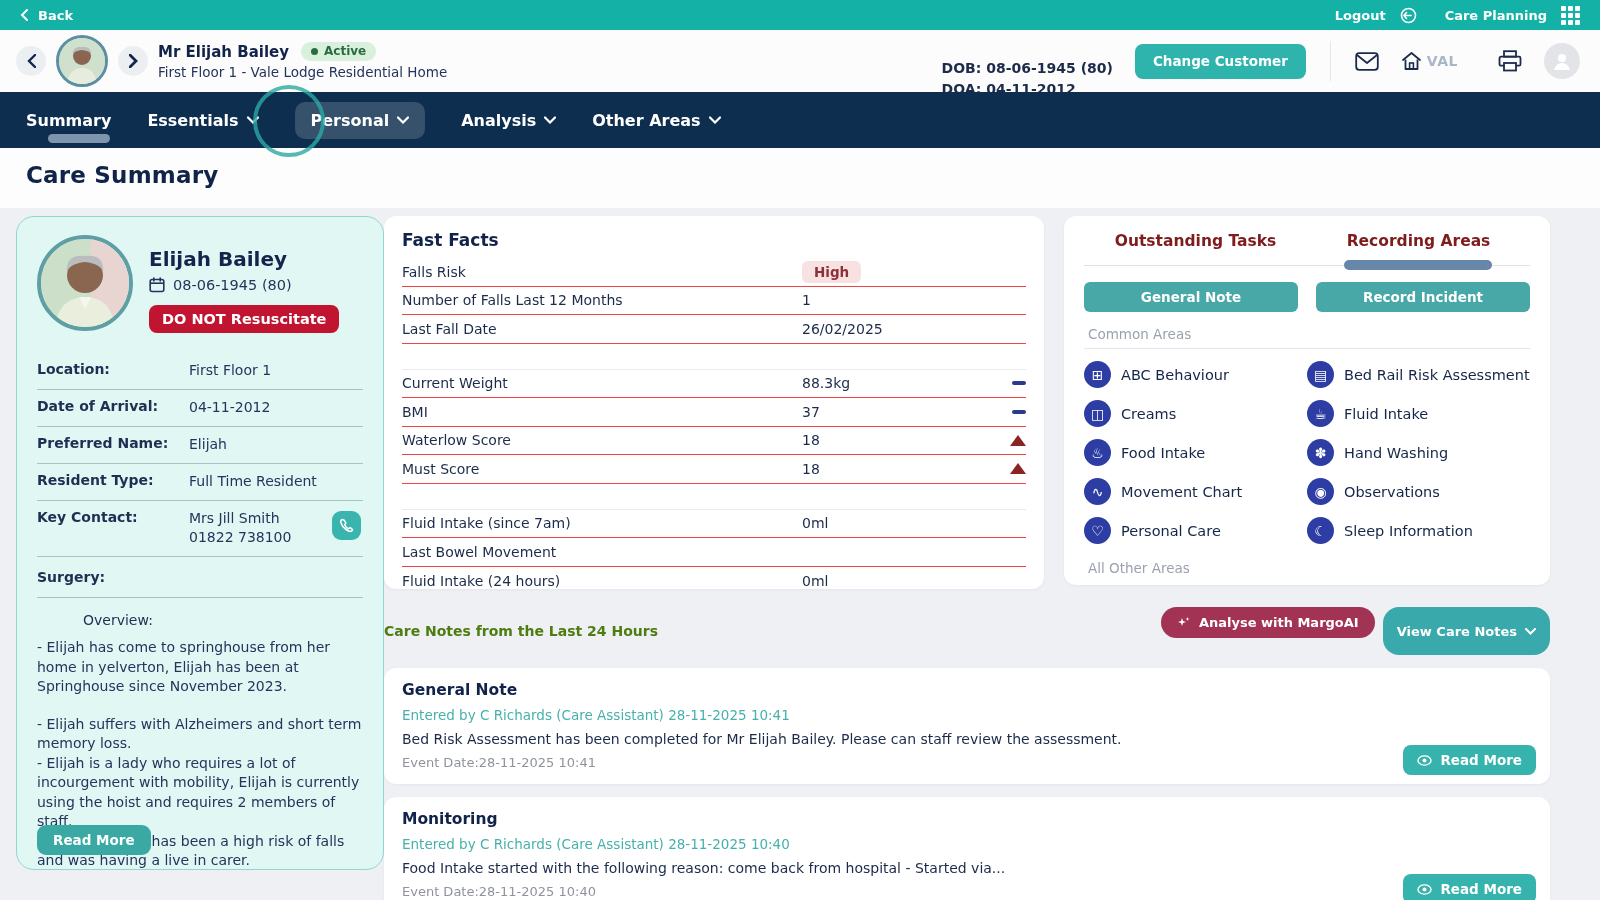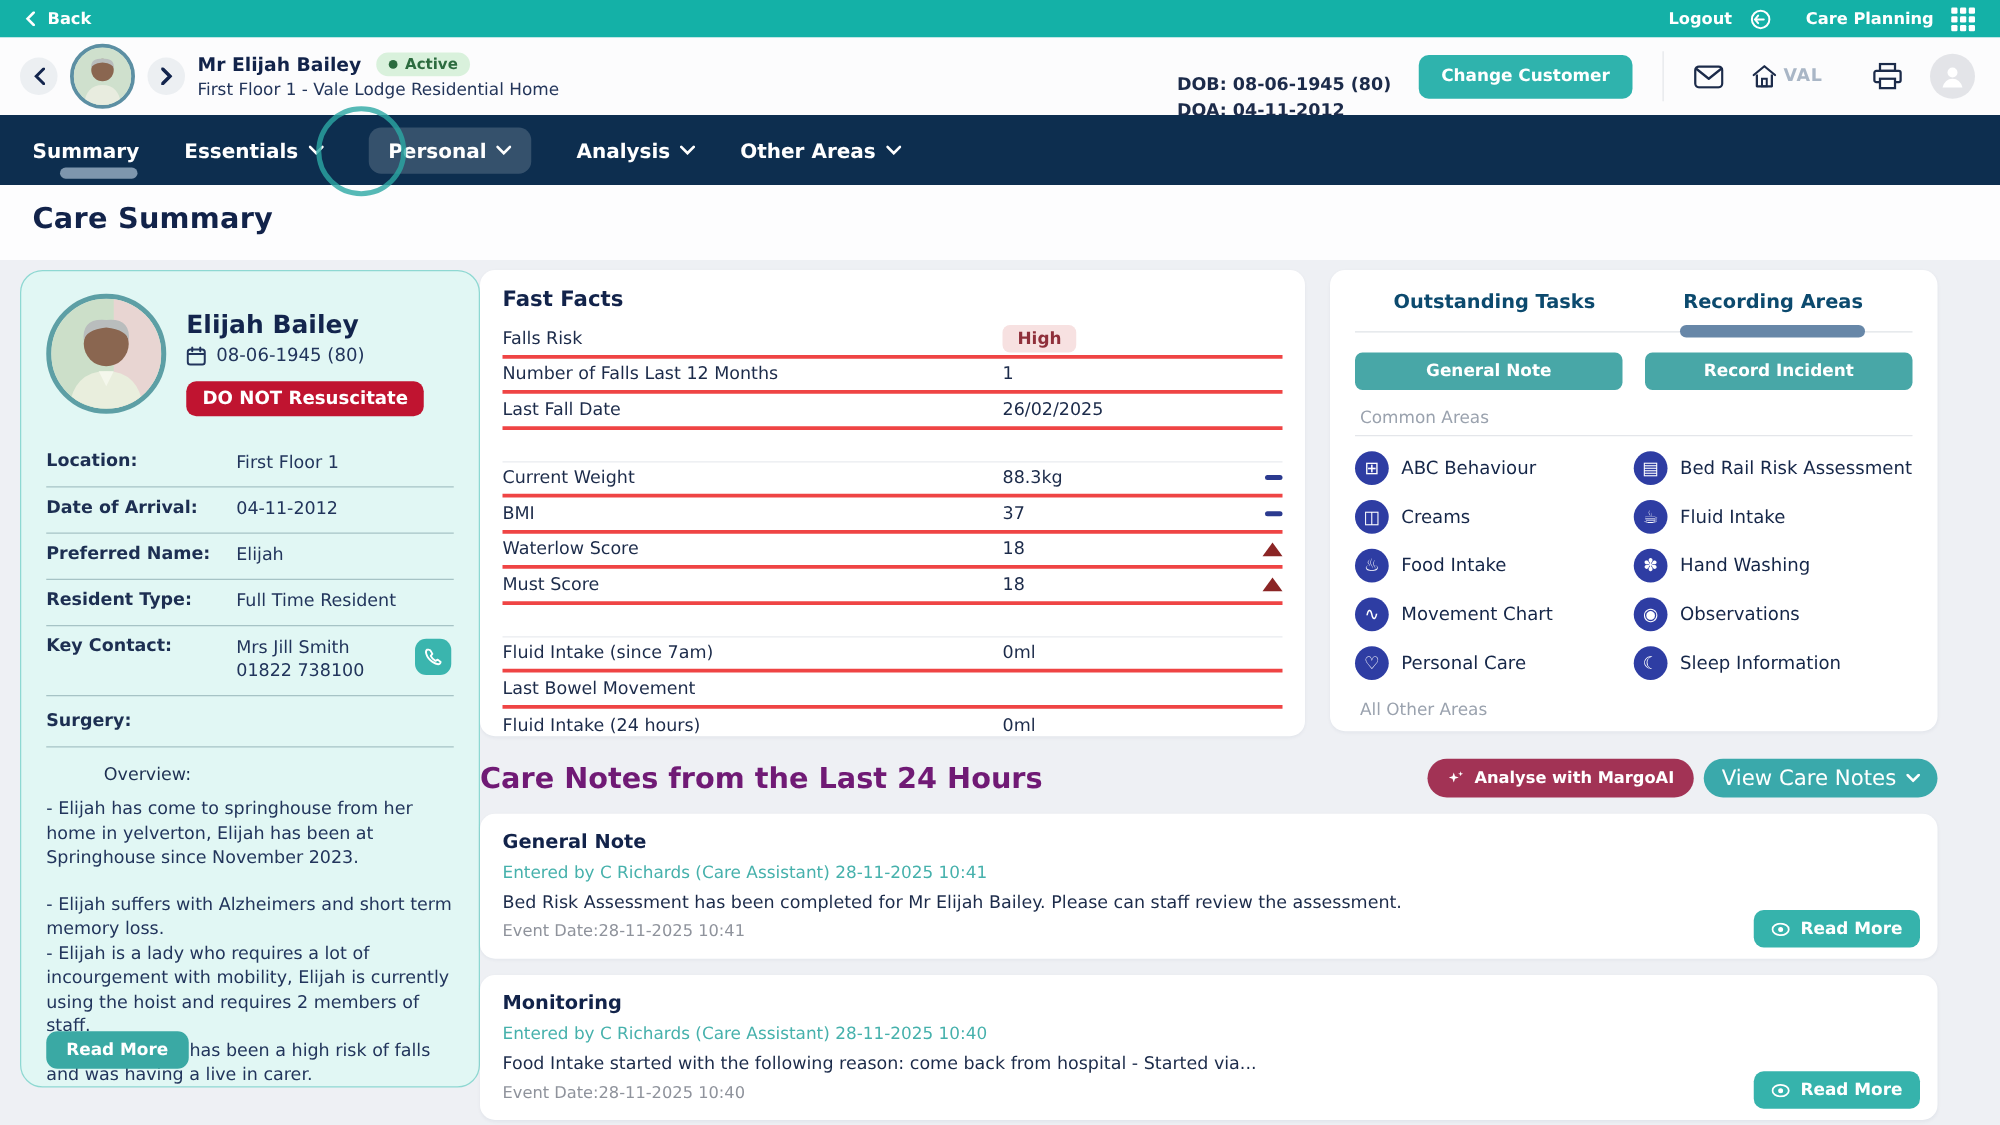--- a/index.html
+++ b/index.html
@@ -67,49 +67,49 @@
   .overview-text .gap { height:18px; }
   .readmore-main { position:absolute; left:20px; bottom:14px; background:#3aa9a4; color:#fff; border:none; font-family:inherit; font-size:13.5px; font-weight:700; border-radius:9px; height:30px; padding:0 16px; cursor:pointer; }
 
   
   .right-region { flex:1; }
   .top-row { display:flex; gap:20px; }
 
   
   .fastfacts { flex:none; width:660px; height:373px; padding:14px 18px 0; overflow:hidden; }
   .ff-title { font-size:17px; font-weight:700; color:#12234a; margin-bottom:8px; }
-  .ff-row { display:grid; grid-template-columns:400px 1fr 22px; align-items:center; height:28.5px; border-bottom:3px solid #ef4444; }
+  .ff-row { display:grid; grid-template-columns:400px 1fr 22px; align-items:center; height:28.5px; border-bottom:1px solid #ef4444; }
   .ff-spacer { height:26px; border-bottom:1px solid #e9ebef; }
   .ff-label { font-size:14px; color:#1c2b4a; }
   .ff-value { font-size:14px; color:#1c2b4a; }
   .badge-high { display:inline-block; background:#f7e1e1; color:#8f2f3a; font-size:13.5px; font-weight:600; border-radius:6px; padding:3px 12px; }
   .trend-flat { width:14px; height:4px; border-radius:2px; background:#2b3a8f; justify-self:end; }
   .trend-up { width:0; height:0; border-left:8px solid transparent; border-right:8px solid transparent; border-bottom:11px solid #8b2525; justify-self:end; }
 
   
   .recording { flex:1; height:369px; padding:0 20px; overflow:hidden; position:relative; }
   .tabs { display:flex; height:50px; border-bottom:1px solid #dfe3e8; position:relative; }
-  .tab { flex:1; display:flex; align-items:center; justify-content:center; font-size:15.5px; color:#0c4a6e; font-weight:600; cursor:pointer; }
+  .tab { flex:1; display:flex; align-items:center; justify-content:center; font-size:15.5px; color:#7f1d1d; font-weight:600; cursor:pointer; }
   .tab.active { font-weight:700; }
   .tab-indicator { position:absolute; right:38px; bottom:-5px; width:148px; height:10px; border-radius:6px; background:#6787a8; }
   .rec-buttons { display:flex; gap:18px; margin-top:16px; }
   .rec-btn { flex:1; height:30px; background:#48a7a7; color:#fff; border:none; font-family:inherit; font-size:13.5px; font-weight:600; border-radius:6px; cursor:pointer; }
   .sec-label { font-size:13.5px; color:#9aa2ae; margin-top:14px; padding-left:4px; }
   .sec-divider { height:1px; background:#e4e6ea; margin-top:6px; }
   .rec-grid { display:grid; grid-template-columns:1fr 1fr; row-gap:12px; margin-top:12px; }
   .rec-item { display:flex; align-items:center; gap:10px; cursor:pointer; }
   .rec-icon { width:27px; height:27px; border-radius:50%; background:#2e3da3; color:#fff; font-size:14px; display:flex; align-items:center; justify-content:center; flex:none; }
   .rec-label { font-size:14.5px; color:#152648; }
 
   
   .notes-header { display:flex; align-items:center; justify-content:space-between; margin-top:18px; }
-  .notes-title { font-size:23px; font-weight:800; color:#701a75; }
+  .notes-title { font-size:14px; font-weight:800; color:#4d7c0f; }
   .notes-actions { display:flex; gap:8px; }
   .margoai-btn { background:#a23355; color:#fff; border:none; font-family:inherit; font-size:13px; font-weight:600; border-radius:16px; height:31px; padding:0 16px; display:flex; align-items:center; gap:8px; cursor:pointer; }
-  .viewnotes-btn { background:#3aa9ab; color:#fff; border:none; font-family:inherit; font-size:17px; font-weight:400; border-radius:16px; height:31px; padding:0 14px; display:flex; align-items:center; gap:8px; cursor:pointer; }
+  .viewnotes-btn { background:#3aa9ab; color:#fff; border:none; font-family:inherit; font-size:13px; font-weight:700; border-radius:16px; height:48px; padding:0 14px; display:flex; align-items:center; gap:8px; cursor:pointer; }
   .note-card { margin-top:13px; height:116px; padding:13px 18px; position:relative; }
   .note-type { font-size:15.5px; font-weight:700; color:#12234a; }
   .note-entered { font-size:13.5px; color:#46b1ac; font-weight:500; margin-top:8px; }
   .note-body { font-size:14px; color:#1c2b4a; margin-top:8px; }
   .note-event { font-size:13px; color:#8f939c; margin-top:8px; }
   .readmore-btn { position:absolute; right:14px; bottom:9px; background:#36b3ac; color:#fff; border:none; font-family:inherit; font-size:13.5px; font-weight:600; border-radius:8px; height:30px; padding:0 14px; display:flex; align-items:center; gap:8px; cursor:pointer; }
 
   svg { display:block; }
 </style>
 </head>

